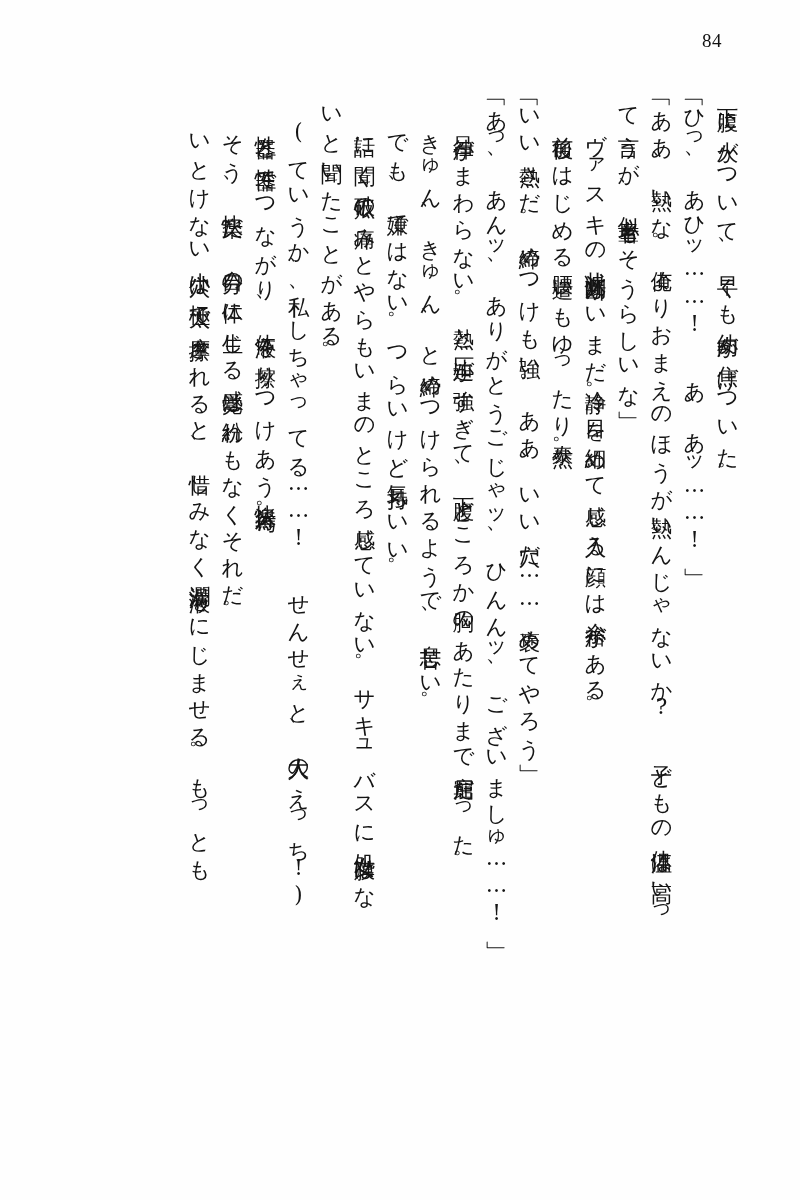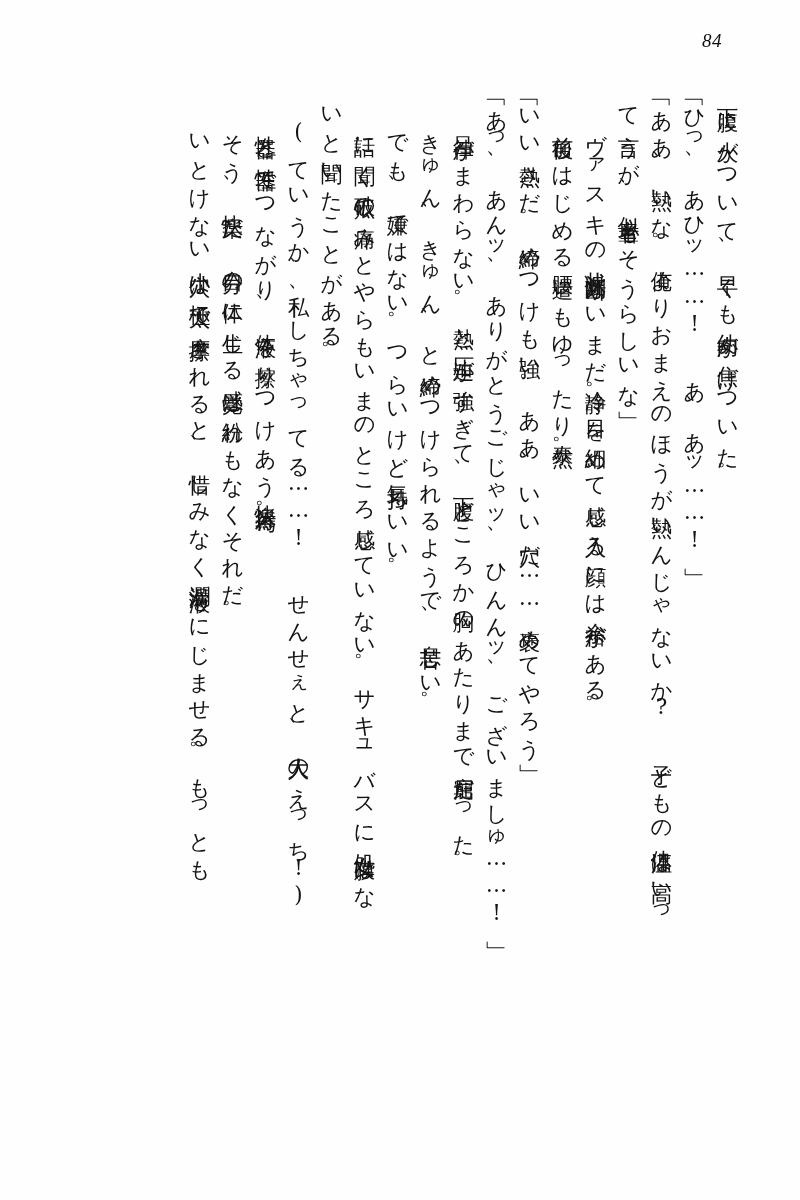--- a/index.html
+++ b/index.html
@@ -19,21 +19,20 @@
     width: 800px;
     height: 1200px;
     background: #fefefe;
     box-sizing: border-box;
   }
   .page-number {
     position: absolute;
     top: 30px;
     right: 78px;
     font-family: "Liberation Serif", serif;
-    font-style: italic;
     font-size: 19px;
     letter-spacing: 0.5px;
     color: #111;
   }
   .text-block {
     position: absolute;
     top: 92px;
     right: 62px;
     left: 58px;
     bottom: 46px;

